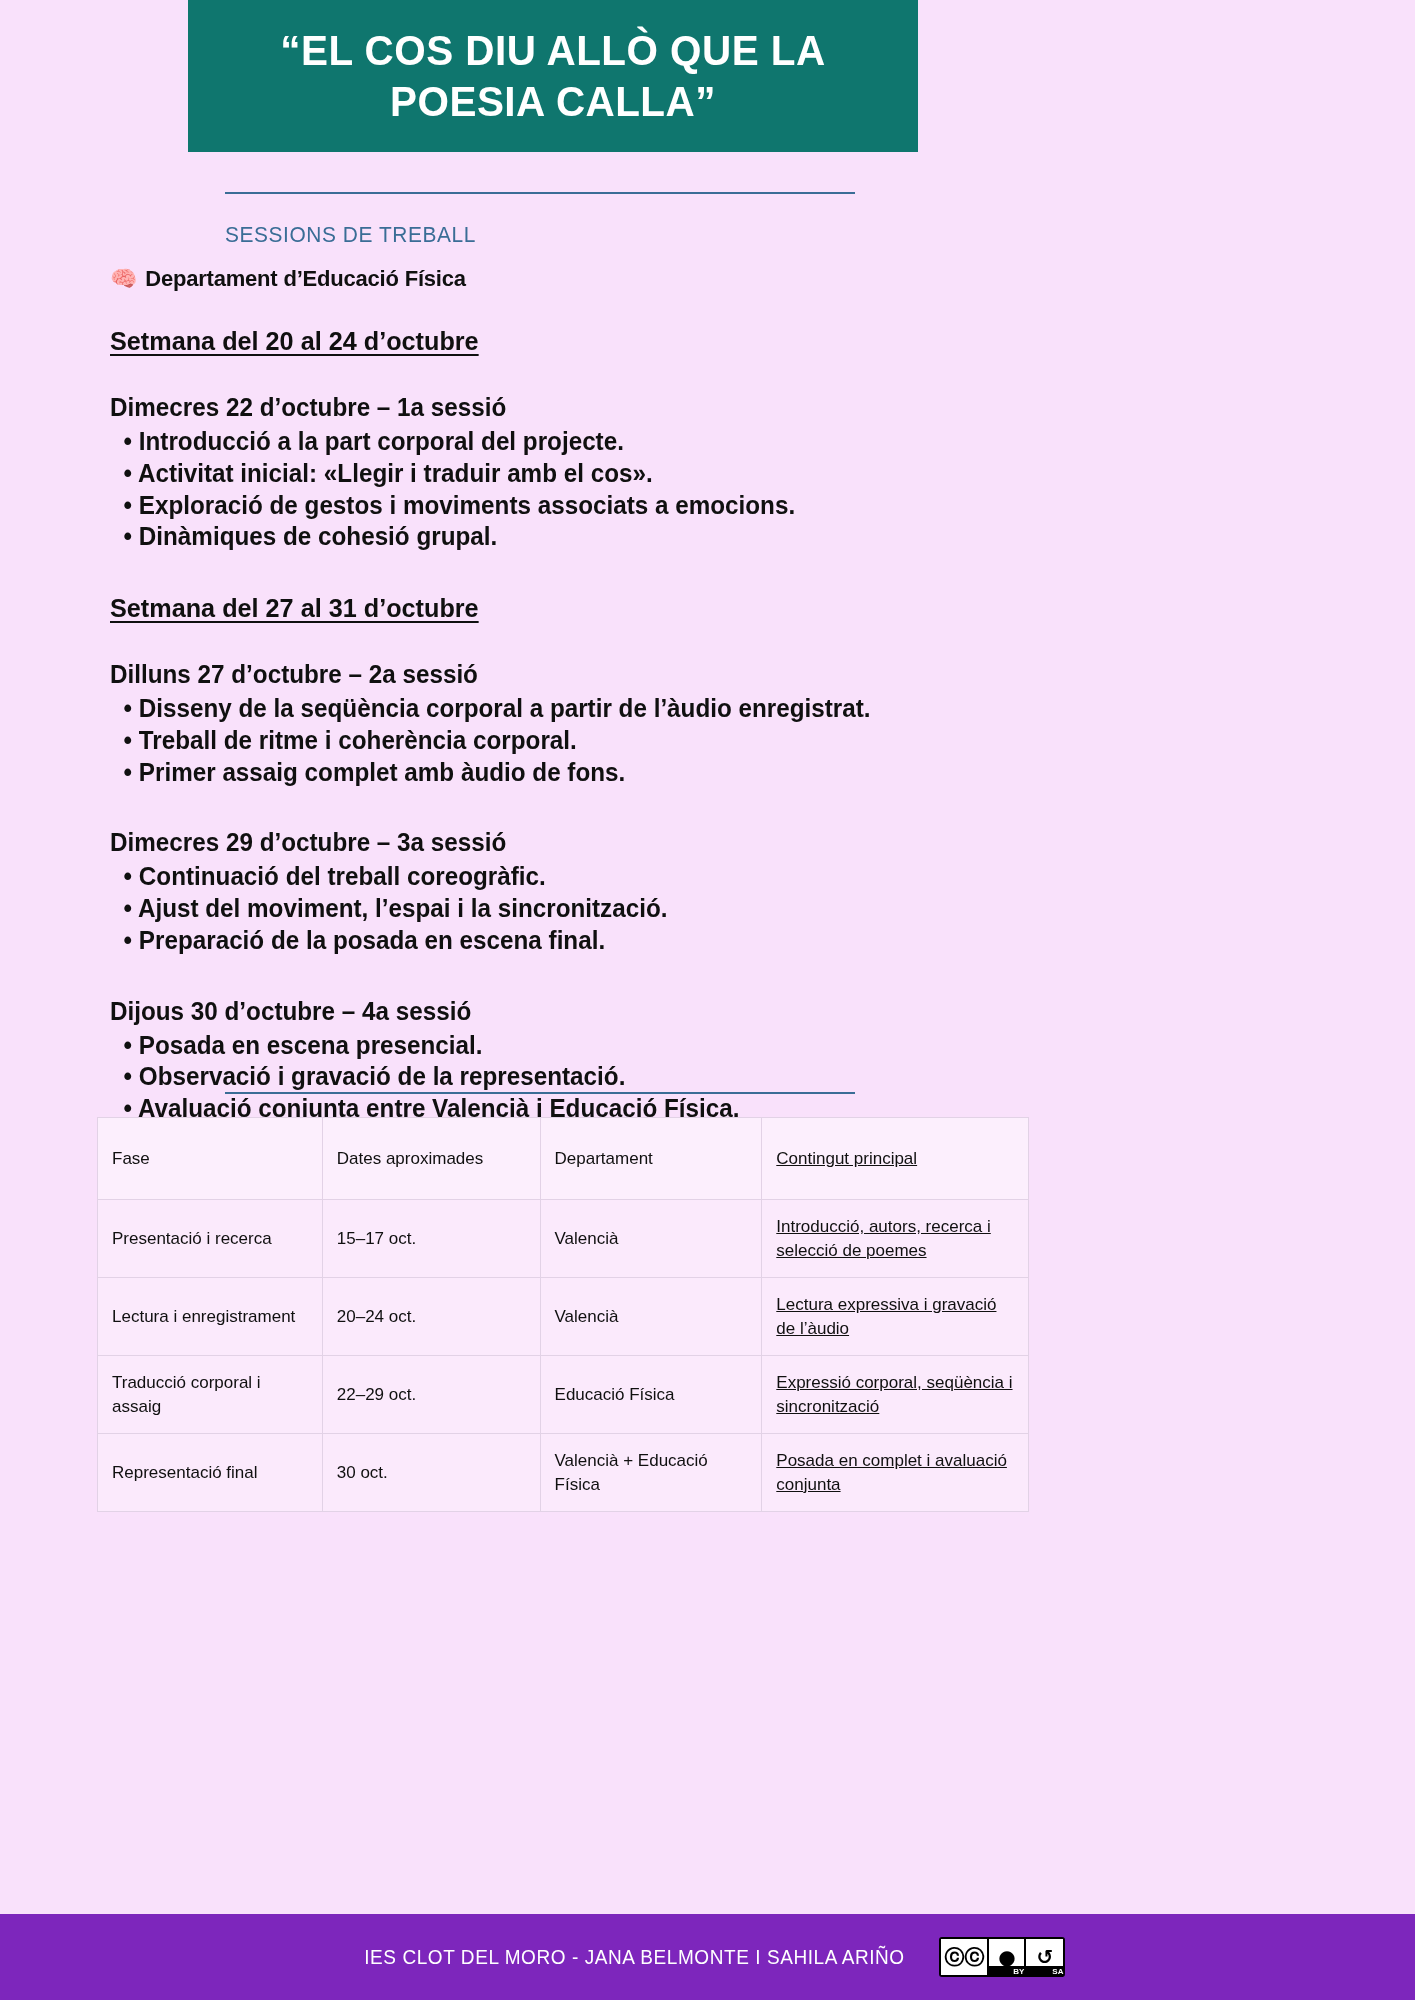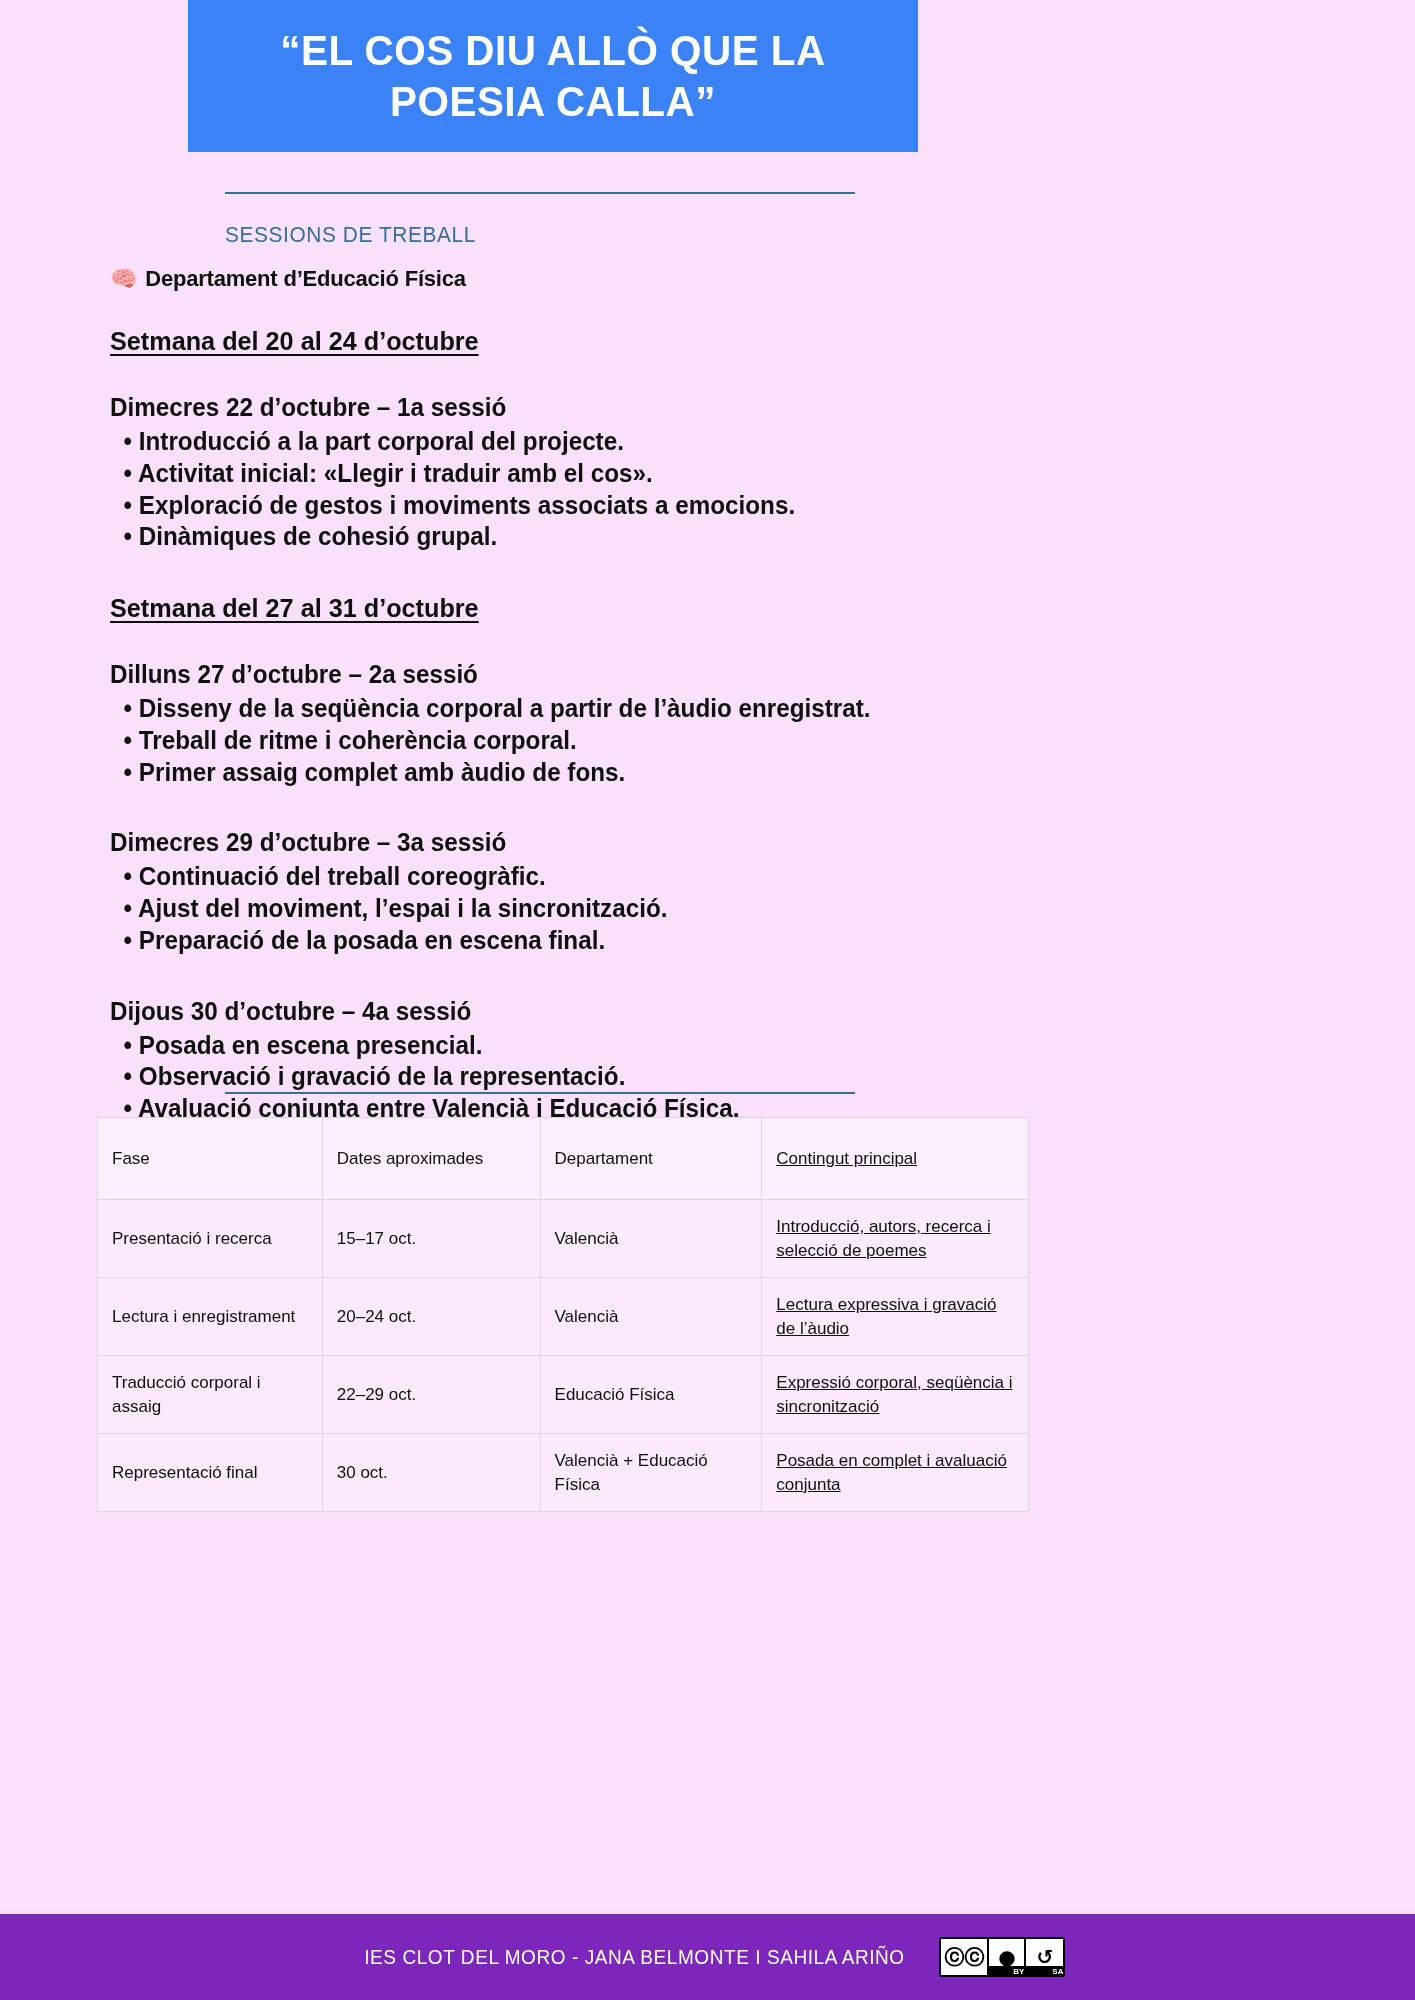--- a/index.html
+++ b/index.html
@@ -17,21 +17,21 @@
     background: #f9e1fb;
   }
 
   
   .title-banner {
     position: absolute;
     left: 188px;
     top: 0;
     width: 730px;
     height: 152px;
-    background: #3b82f6;
+    background: #0f766e;
     display: flex;
     align-items: center;
     justify-content: flex-end;
   }
   .title-text {
     color: #ffffff;
     font-family: "Liberation Sans Narrow", "Liberation Sans", sans-serif;
     font-weight: bold;
     font-size: 43px;
     line-height: 1.18;

